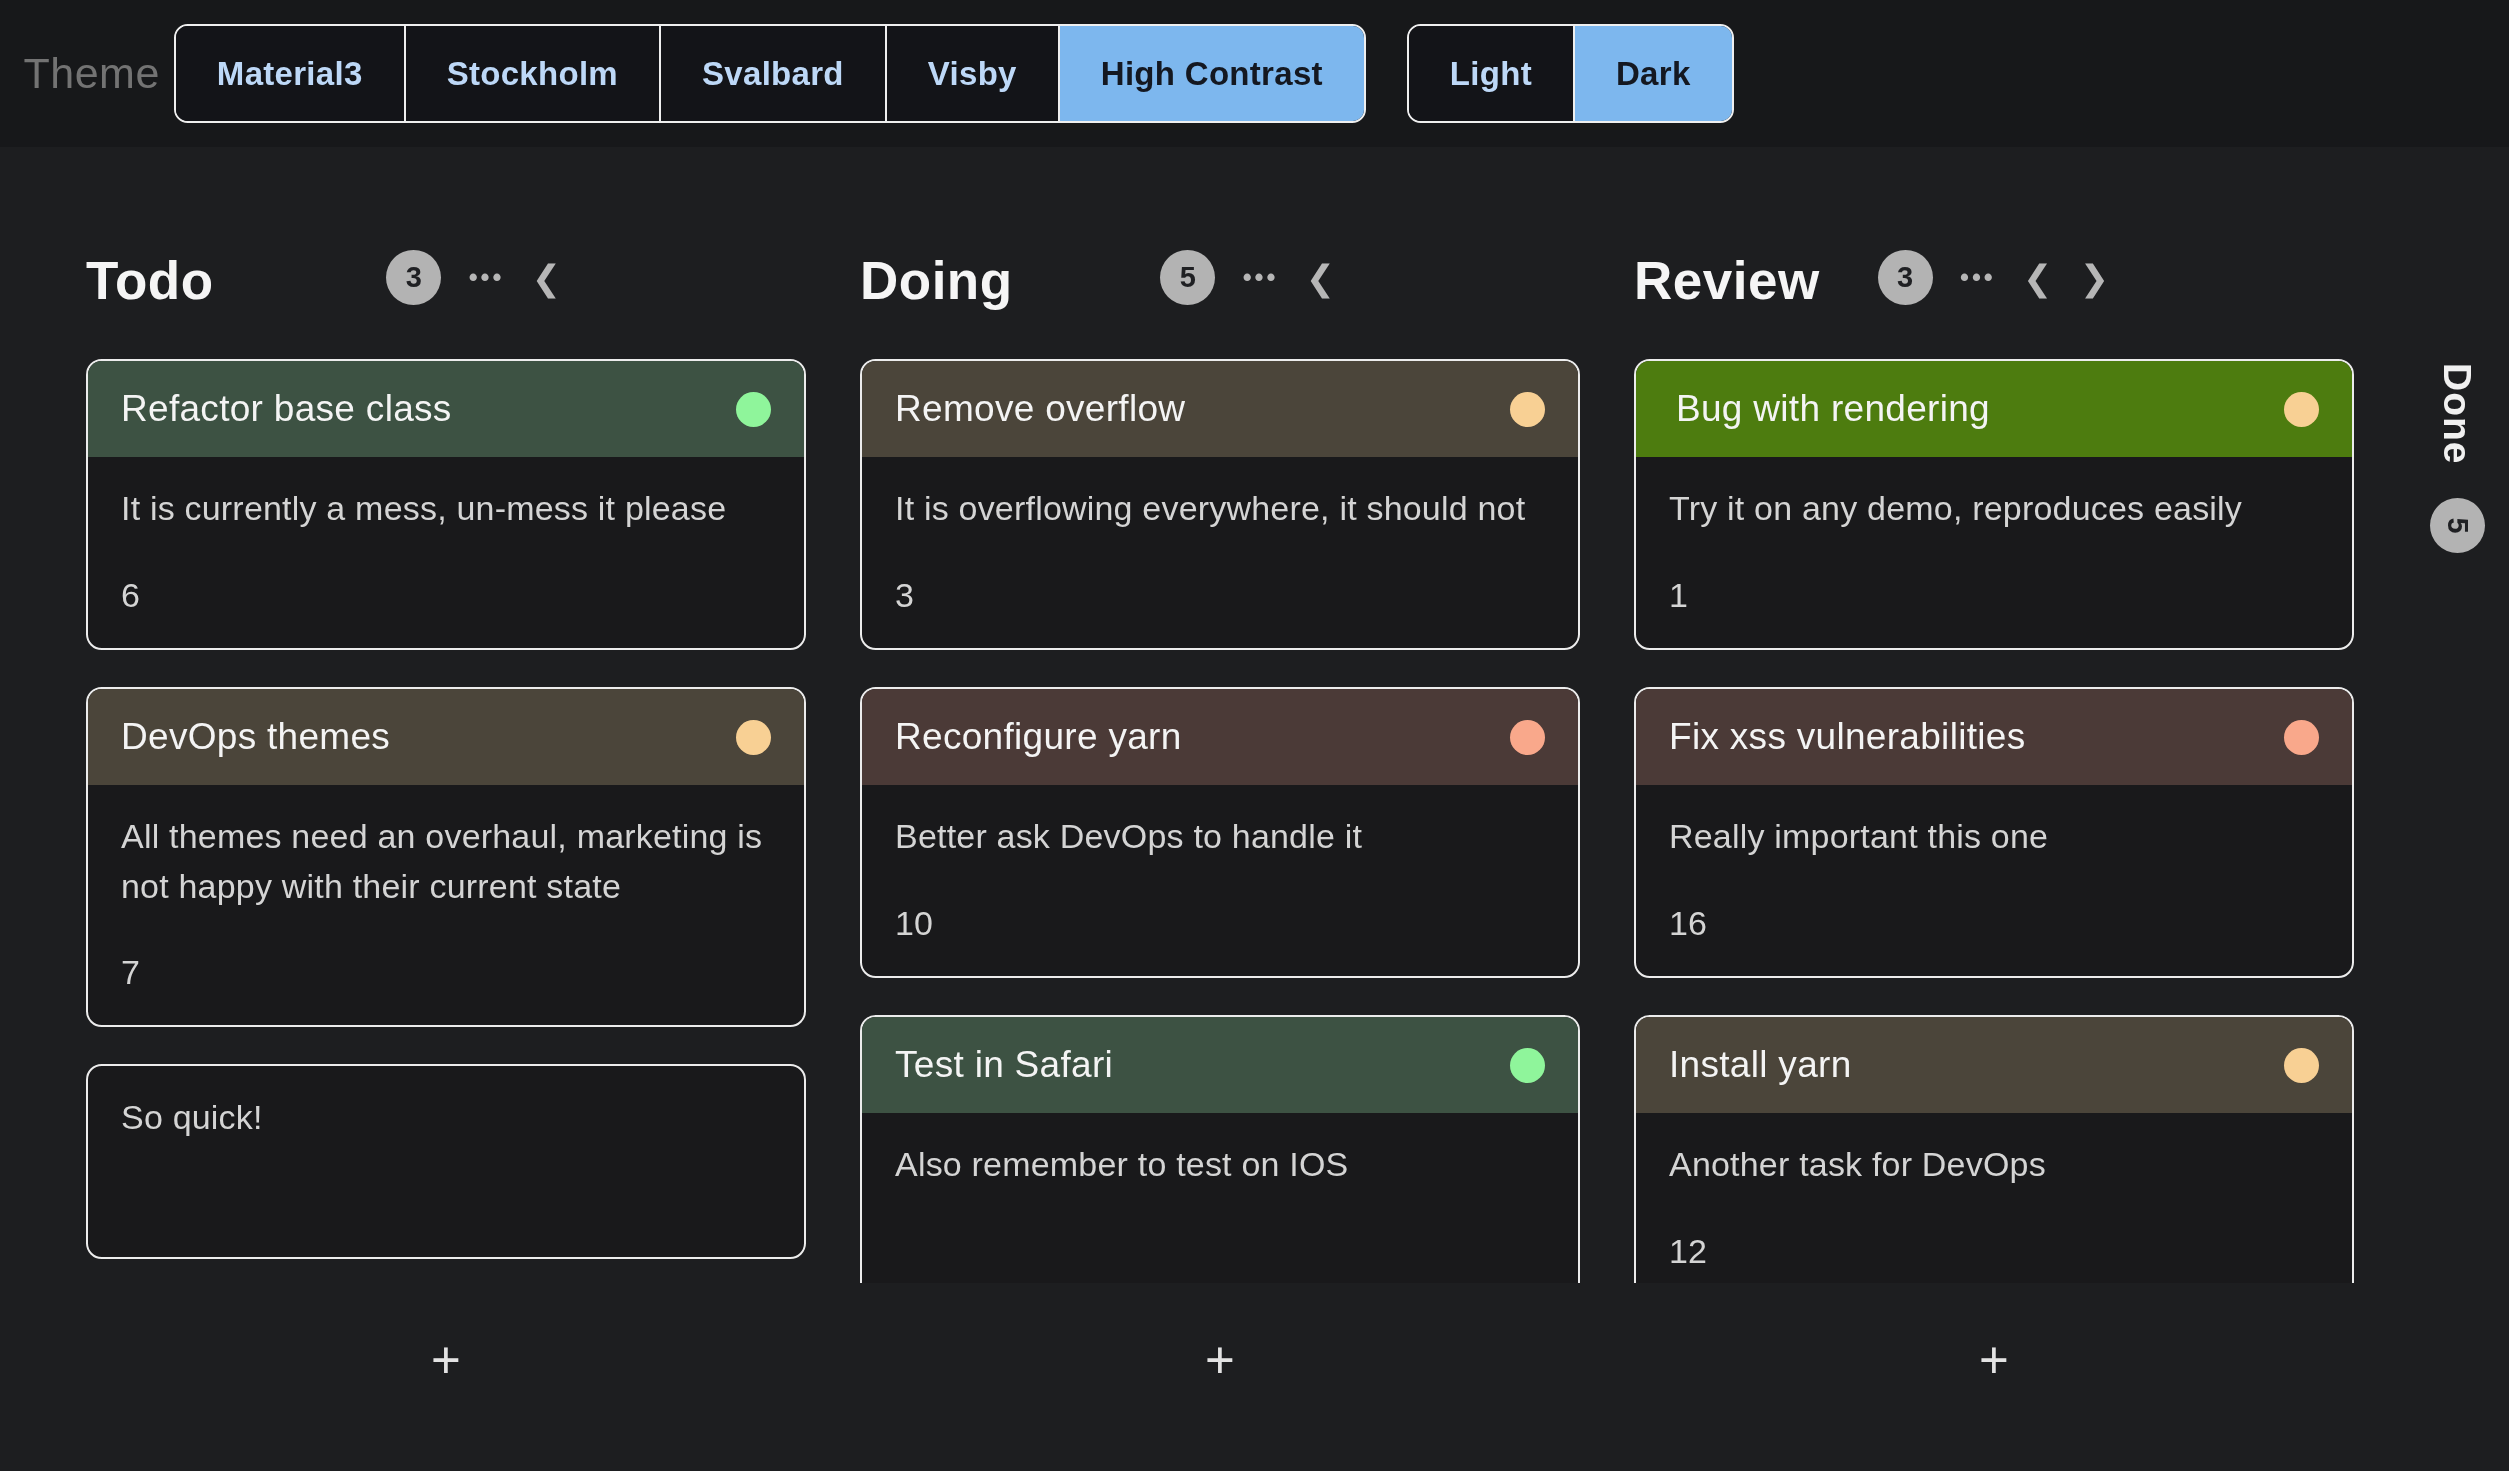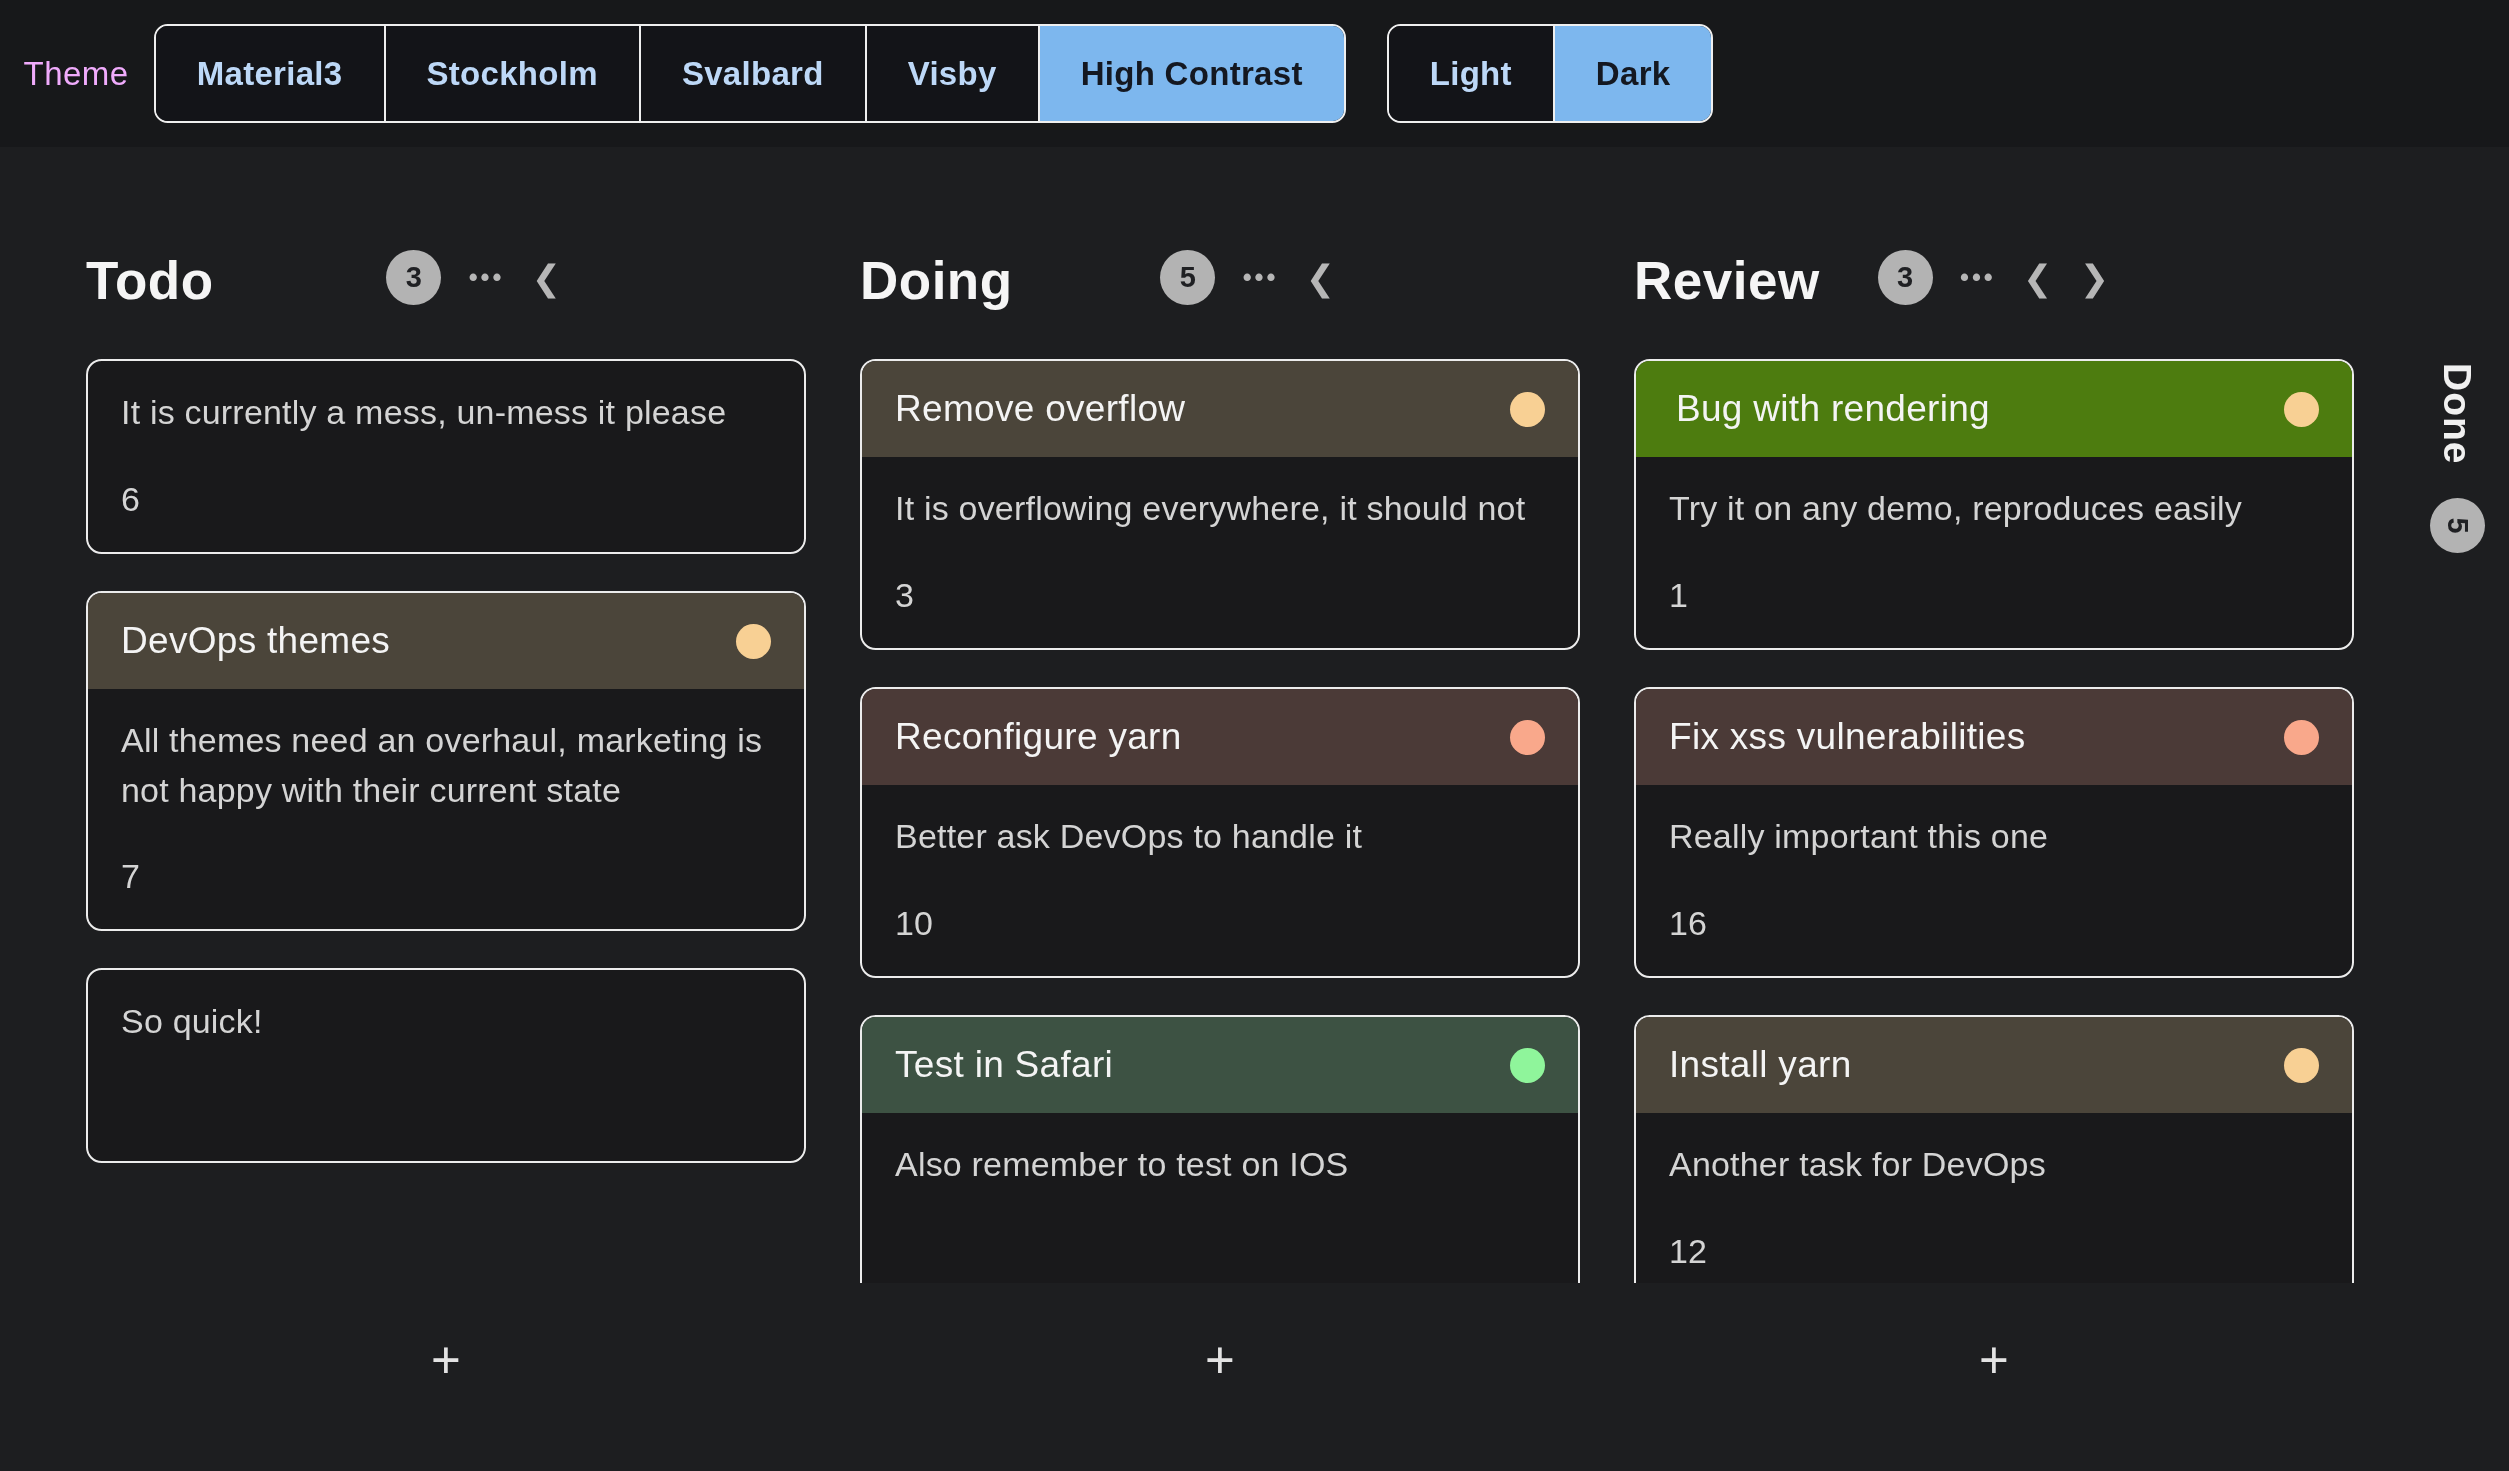--- a/index.html
+++ b/index.html
@@ -9,21 +9,21 @@
     font-family:"Liberation Sans",sans-serif;
     overflow:hidden;
     position:relative;
   }
   
   .topbar{
     height:147px;background:#17181a;
     display:flex;align-items:center;
     padding-left:23.5px;box-sizing:border-box;
   }
-  .theme-label{font-size:33px;color:#f0abfc;margin-right:25px;letter-spacing:0.5px}
+  .theme-label{font-size:43px;color:#737373;margin-right:14px;letter-spacing:0.5px}
   .seg-group{
     display:flex;align-items:stretch;
     border:2px solid #efefef;border-radius:13.7px;
     overflow:hidden;height:99px;box-sizing:border-box;
     background:#131418;
   }
   .seg-group.mode{margin-left:41px}
   .seg-btn{
     display:flex;align-items:center;justify-content:center;
     padding:0 41px;background:#131418;color:#bdd8f7;
@@ -116,20 +116,24 @@
         <div class="col-header">
           <span class="col-title">Todo</span>
           <div class="col-controls">
             <span class="badge">3</span>
             <button class="icon-btn dots-icon">•••</button>
             <button class="icon-btn chev-icon">❮</button>
           </div>
         </div>
         <div class="cards">
           <div class="card">
+            <div class="card-header" style="background: rgb(61, 82, 67);">
+              <span class="card-title">Refactor base class</span>
+              <span class="card-dot" style="background: rgb(143, 245, 155);"></span>
+            </div>
             <div class="card-body">
               <div class="card-desc">It is currently a mess, un-mess it please</div>
               <div class="card-number">6</div>
             </div>
           </div>
           <div class="card">
             <div class="card-header" style="background: rgb(75, 69, 58);">
               <span class="card-title">DevOps themes</span>
               <span class="card-dot" style="background: rgb(248, 208, 148);"></span>
             </div>

